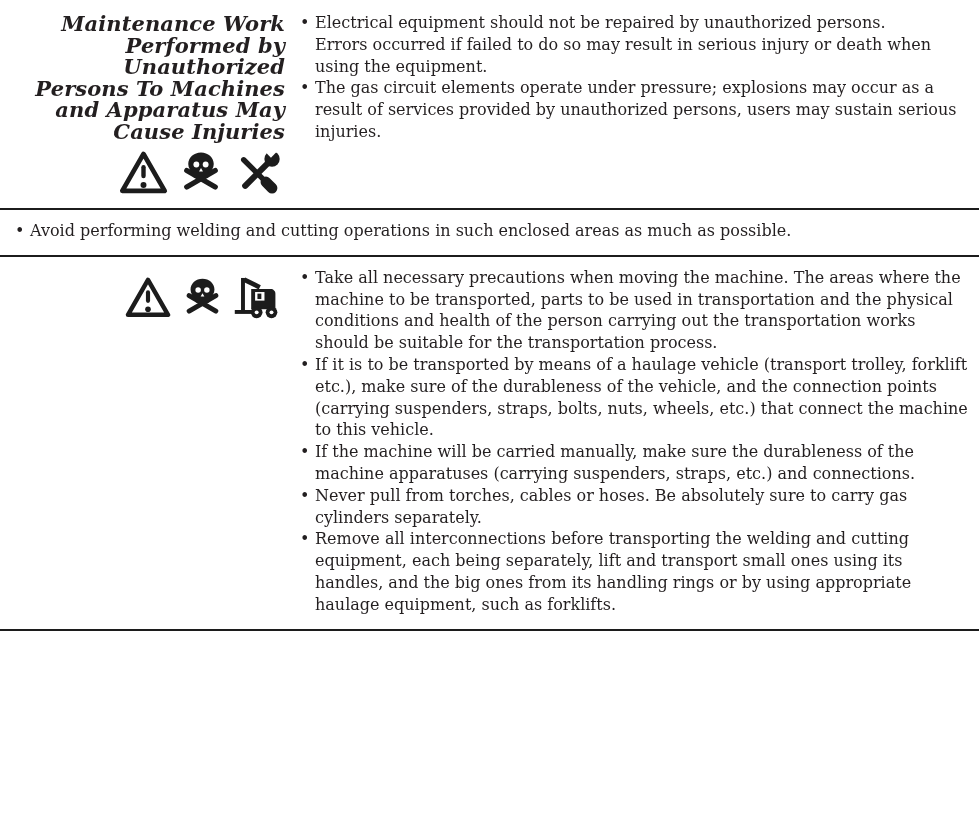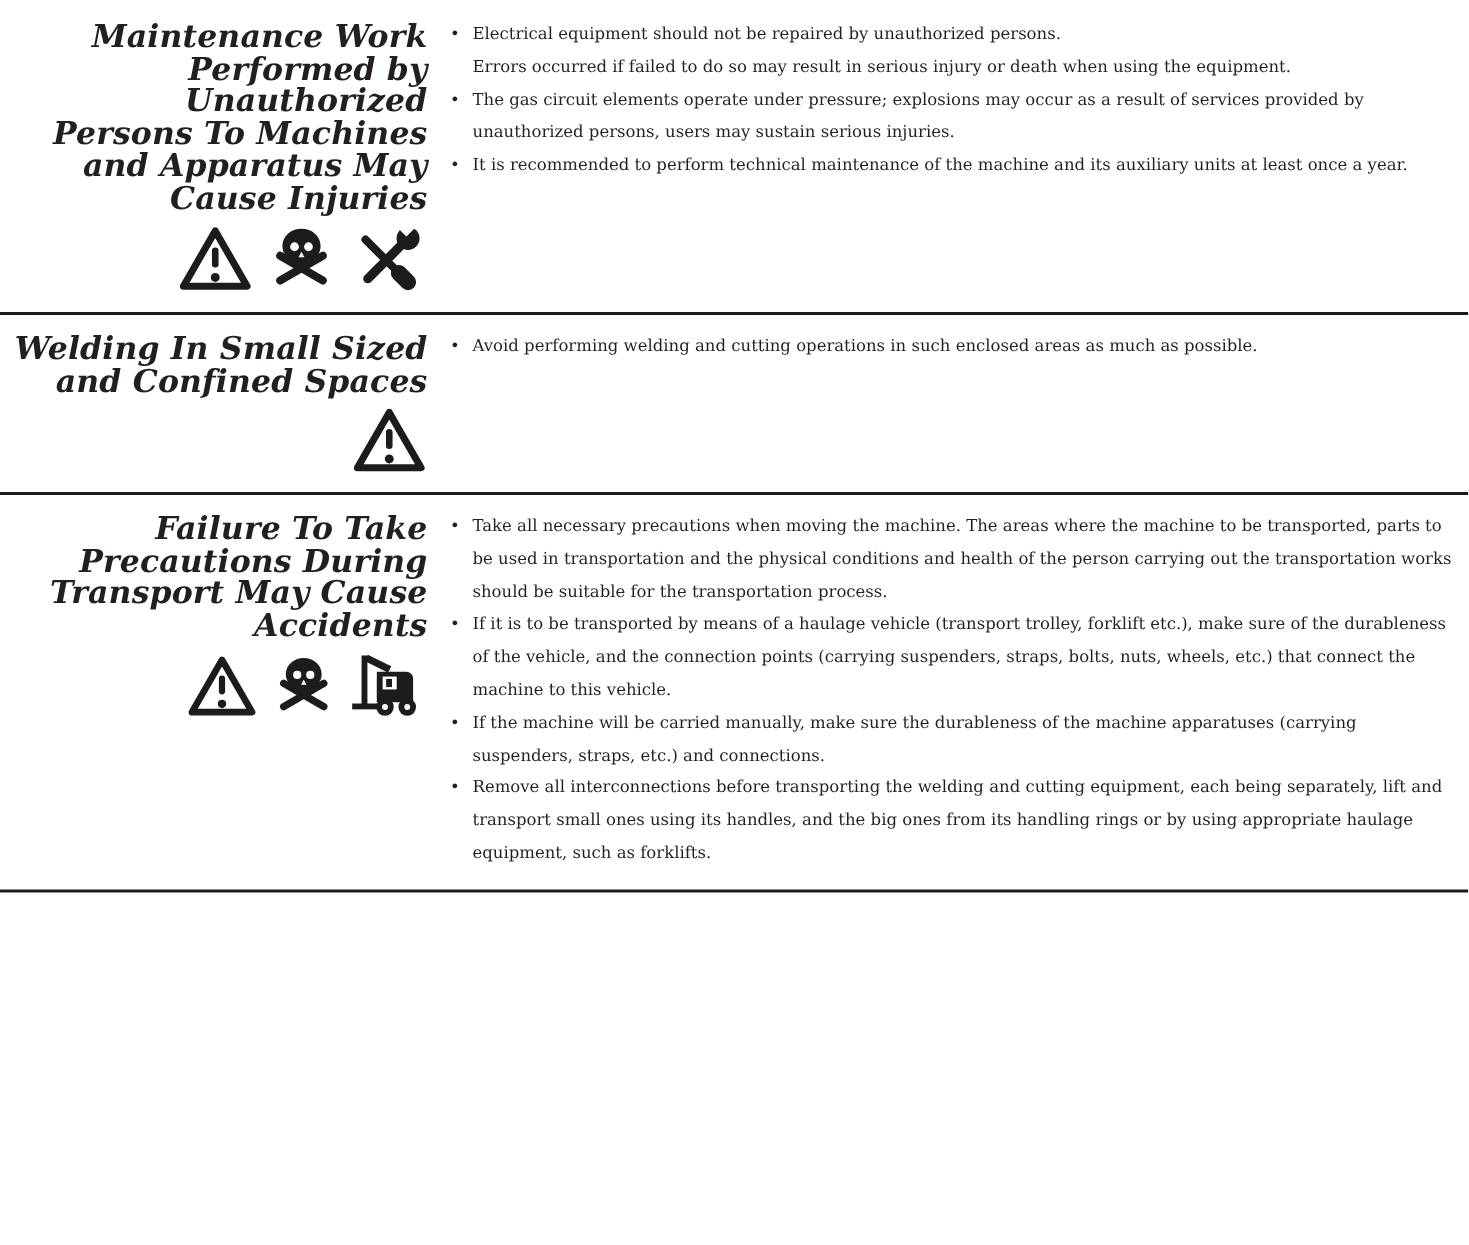--- a/index.html
+++ b/index.html
@@ -41,21 +41,21 @@
     padding-right: 1px;
   }
   .icon-row svg { display: block; }
   .right-col {
     flex: 1;
     padding-left: 13px;
     padding-right: 2px;
   }
   ul.bullets {
     list-style: none;
-    font-size: 11px;
+    font-size: 16px;
     line-height: 21.8px;
   }
   ul.bullets li {
     position: relative;
     padding-left: 17px;
     white-space: pre-line;
   }
   ul.bullets li::before {
     content: "\2022";
     position: absolute;
@@ -104,52 +104,34 @@
             <rect x="44.5" y="-3" width="9" height="13" fill="#fff" transform="rotate(45 49 3.5)"></rect>
           </svg>
         </span>
       </div>
     </div>
     <div class="right-col">
       <ul class="bullets">
         <li>Electrical equipment should not be repaired by unauthorized persons.
 Errors occurred if failed to do so may result in serious injury or death when using the equipment.</li>
         <li>The gas circuit elements operate under pressure; explosions may occur as a result of services provided by unauthorized persons, users may sustain serious injuries.</li>
-        <li>It is recommended to perform technical maintenance of the machine and its auxiliary units at least once a year.</li>
       </ul>
     </div>
   </div>
 
   <div class="section">
-    <div class="left-col">
-      <div class="heading">Welding In Small Sized
-and Confined Spaces</div>
-      <div class="icon-row">
-        <span>
-          <svg width="49" height="44" viewBox="0 0 62 56">
-            <path d="M31 5 L58 52 H4 Z" fill="none" stroke="#1c1c1c" stroke-width="6" stroke-linejoin="round"></path>
-            <rect x="28.2" y="19" width="5.6" height="17" rx="2.8" fill="#1c1c1c"></rect>
-            <circle cx="31" cy="44.5" r="3.8" fill="#1c1c1c"></circle>
-          </svg>
-        </span>
-      </div>
-    </div>
     <div class="right-col">
       <ul class="bullets">
         <li>Avoid performing welding and cutting operations in such enclosed areas as much as possible.</li>
       </ul>
     </div>
   </div>
 
   <div class="section">
     <div class="left-col">
-      <div class="heading">Failure To Take
-Precautions During
-Transport May Cause
-Accidents</div>
       <div class="icon-row">
         <span>
           <svg width="46" height="42" viewBox="0 0 62 56">
             <path d="M31 5 L58 52 H4 Z" fill="none" stroke="#1c1c1c" stroke-width="6" stroke-linejoin="round"></path>
             <rect x="28.2" y="19" width="5.6" height="17" rx="2.8" fill="#1c1c1c"></rect>
             <circle cx="31" cy="44.5" r="3.8" fill="#1c1c1c"></circle>
           </svg>
         </span>
         <span>
           <svg width="45" height="42" viewBox="0 0 64 58">
@@ -179,18 +161,19 @@
             </g>
           </svg>
         </span>
       </div>
     </div>
     <div class="right-col">
       <ul class="bullets">
         <li>Take all necessary precautions when moving the machine. The areas where the machine to be transported, parts to be used in transportation and the physical conditions and health of the person carrying out the transportation works should be suitable for the transportation process.</li>
         <li>If it is to be transported by means of a haulage vehicle (transport trolley, forklift etc.), make sure of the durableness of the vehicle, and the connection points (carrying suspenders, straps, bolts, nuts, wheels, etc.) that connect the machine to this vehicle.</li>
         <li>If the machine will be carried manually, make sure the durableness of the machine apparatuses (carrying suspenders, straps, etc.) and connections.</li>
+        <li>Never pull from torches, cables or hoses. Be absolutely sure to carry gas cylinders separately.</li>
         <li>Remove all interconnections before transporting the welding and cutting equipment, each being separately, lift and transport small ones using its handles, and the big ones from its handling rings or by using appropriate haulage equipment, such as forklifts.</li>
       </ul>
     </div>
   </div>
 
 </div>
 
 </body></html>

